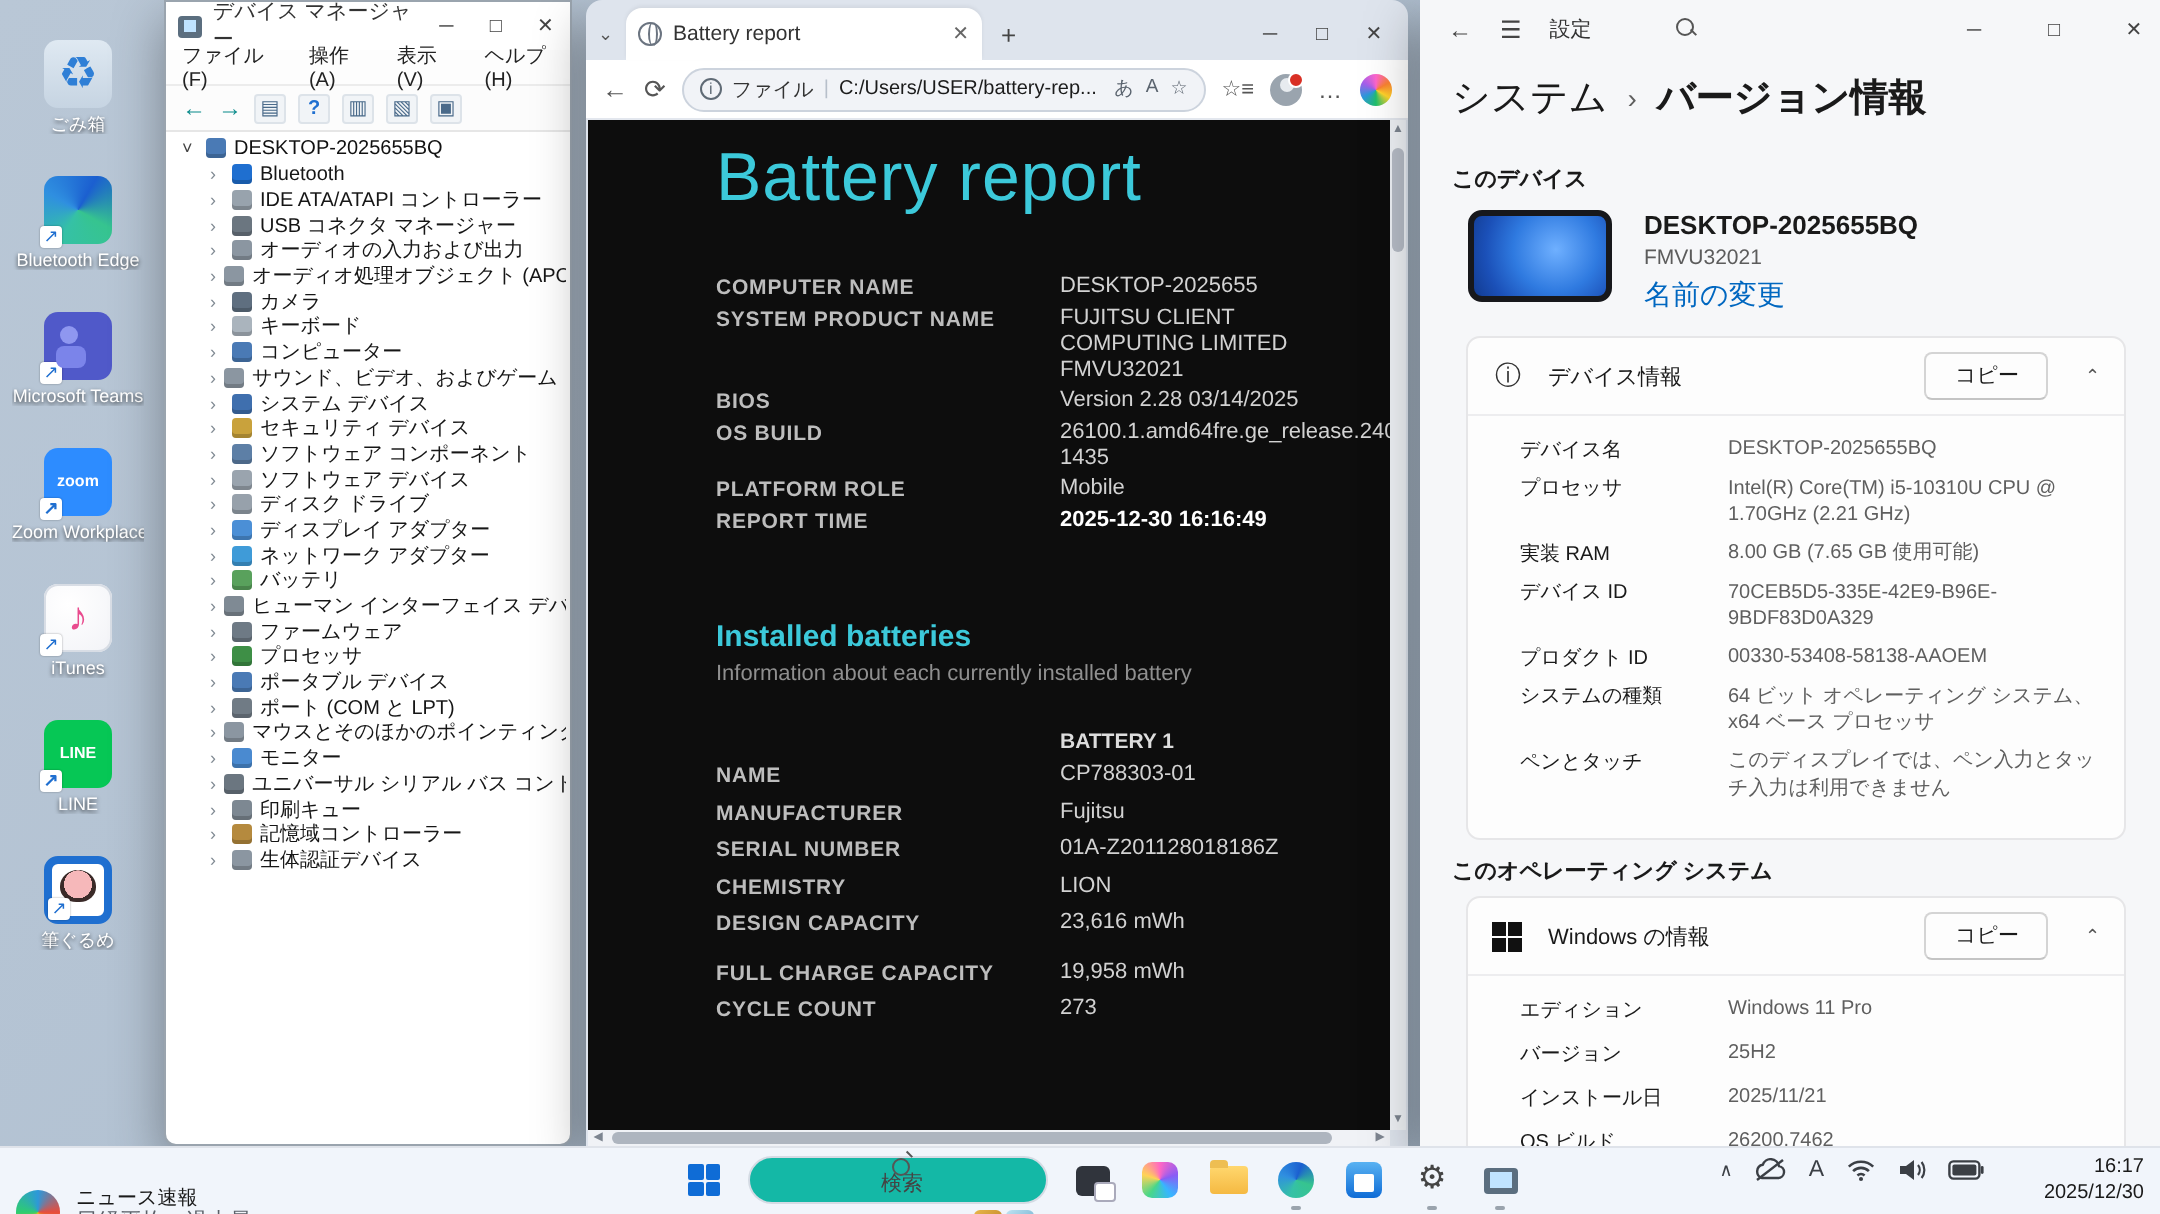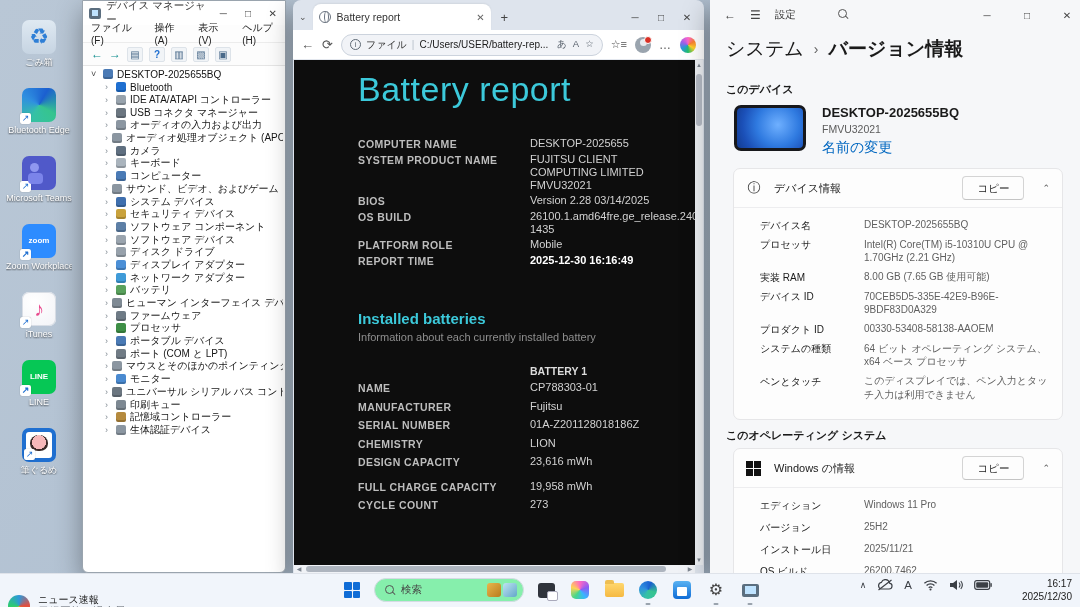--- a/index.html
+++ b/index.html
@@ -136,21 +136,21 @@
   
   .taskbar { position:absolute; left:0; right:0; bottom:0; height:34px; background:#f1f5fb; border-top:1px solid #dfe3ea; z-index:50; }
   .widgets { position:absolute; left:8px; top:20px; display:flex; gap:8px; align-items:center; }
   .widgets .wico { width:22px; height:22px; border-radius:50%; background:conic-gradient(#2d98da,#e74c3c,#f1c40f,#2ecc71,#2d98da); }
   .widgets .l1 { font-size:10px; color:#1a1a1a; line-height:12px;}
   .widgets .l2 { font-size:11px; color:#5a6068; line-height:11px;}
   .tb-center { position:absolute; left:340px; top:4px; display:flex; align-items:center; gap:10px; }
   .start { width:24px; height:24px; display:grid; place-items:center; }
   .start .sq { width:16px; height:16px; display:grid; grid-template-columns:7.5px 7.5px; grid-template-rows:7.5px 7.5px; gap:1px;}
   .start .sq i { background:#0f6cd6; border-radius:1px;}
-  .searchbox { width:150px; height:24px; background:#86efac; border:1px solid #d5dbe4; border-radius:13px; display:flex; align-items:center; gap:6px; padding:0 6px 0 10px; font-size:10.5px; color:#444;}
+  .searchbox { width:150px; height:24px; background:#14b8a6; border:1px solid #d5dbe4; border-radius:13px; display:flex; align-items:center; gap:6px; padding:0 6px 0 10px; font-size:10.5px; color:#444;flex-direction:column;}
   .searchbox .imgs { margin-left:auto; display:flex; gap:2px;}
   .searchbox .imgs i { width:14px; height:14px; border-radius:3px; display:block;}
   .searchbox .imgs i:first-child { background:linear-gradient(135deg,#e8b64c,#b97b1e); }
   .searchbox .imgs i:last-child { background:linear-gradient(135deg,#bfe3f2,#62a7c9); }
   .tbi { width:24px; height:24px; position:relative; display:grid; place-items:center;}
   .tbi .dot { position:absolute; bottom:-3px; left:50%; transform:translateX(-50%); width:5px; height:2.5px; border-radius:2px; background:#9aa3ad; }
   .i-taskview { width:17px; height:15px; background:#30343c; border-radius:3px; position:relative;}
   .i-taskview::after { content:""; position:absolute; right:-3px; bottom:-3px; width:9px; height:8px; background:#fff; border:1px solid #aab; border-radius:2px;}
   .i-copilot { width:18px; height:18px; border-radius:5px; background:conic-gradient(#ff66c4,#8a5cf5,#37b6ff,#47d78a,#ffd356,#ff66c4); }
   .i-folder { width:19px; height:14px; background:linear-gradient(180deg,#ffd76e,#f5b942); border-radius:2px; position:relative; }

